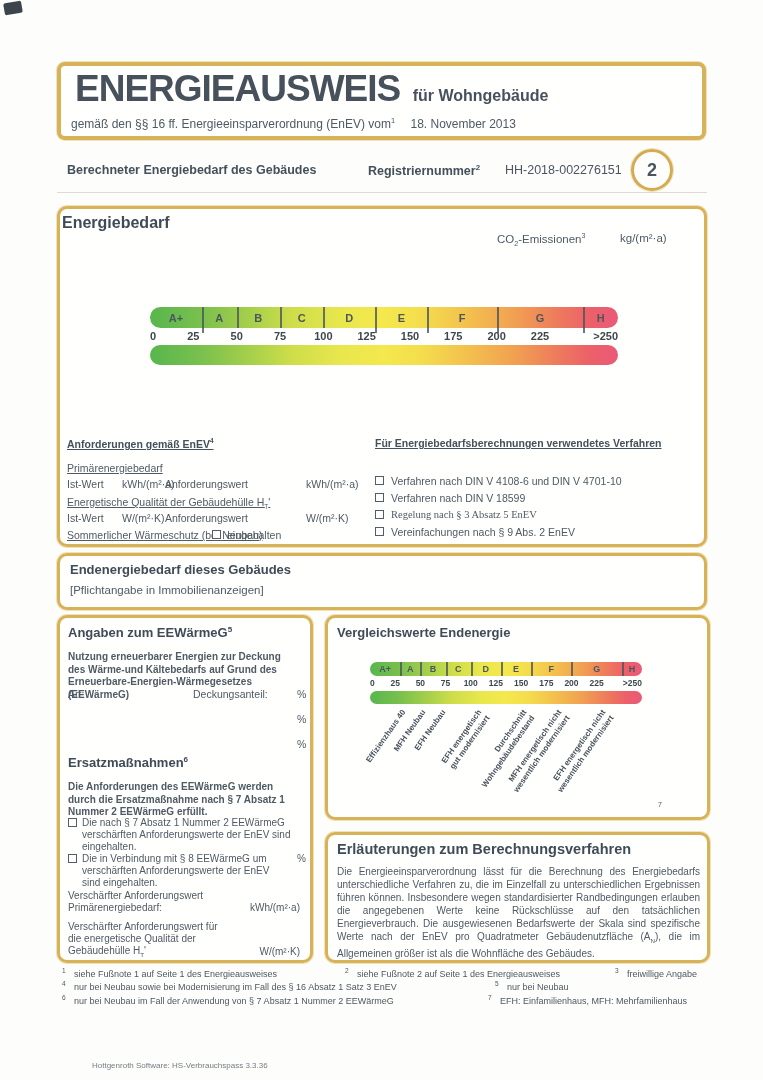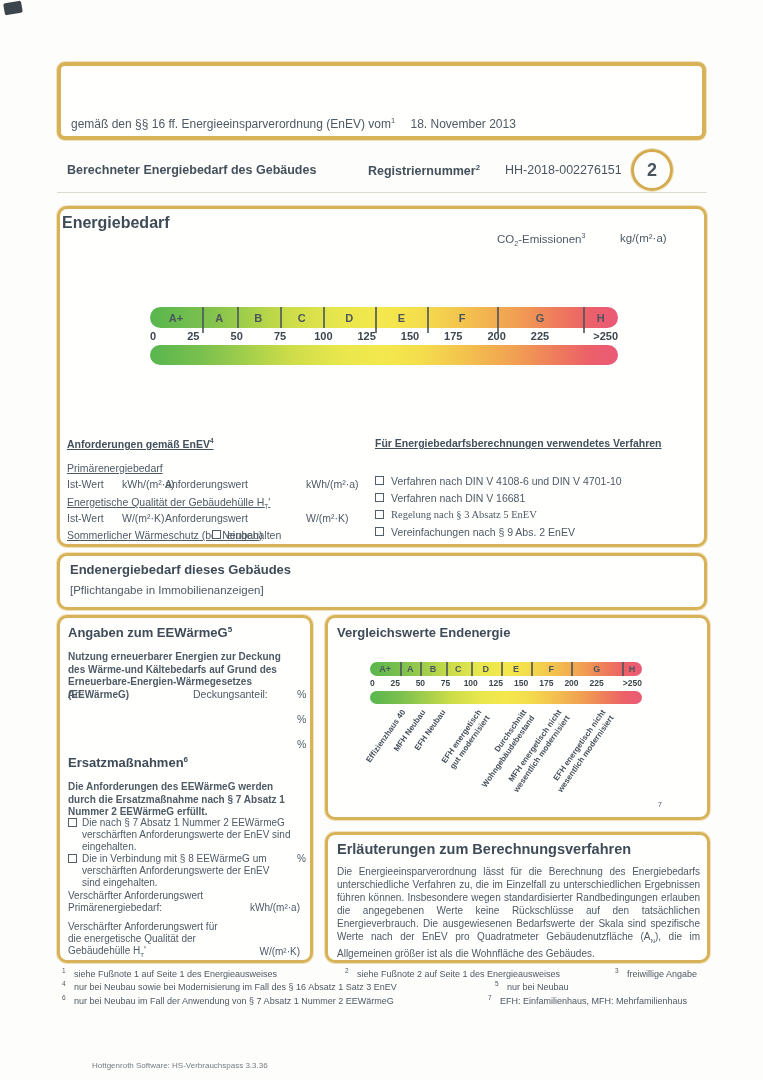--- a/index.html
+++ b/index.html
@@ -35,20 +35,24 @@
   .fn-sup{position:absolute;font-size:6.5px;color:#4d5862;}
 </style>
 </head>
 <body>
 
 <div class="page">
 
   <div class="abs" style="left:4px;top:2px;width:18px;height:12px;background:#3d454c;border-radius:2px;transform:rotate(-10deg);"></div>
 
   <div class="box" style="left:57px;top:62px;width:649px;height:78px;border-width:4px;border-radius:8px;">
+    <div class="abs" style="left:14px;top:2px;white-space:nowrap;">
+      <span style="font-size:37px;font-weight:bold;letter-spacing:-1px;color:#46515c;">ENERGIEAUSWEIS</span>
+      <span style="font-size:16px;font-weight:bold;color:#46515c;margin-left:8px;">für Wohngebäude</span>
+    </div>
     <div class="abs" style="left:10px;top:50px;font-size:12px;color:#4e5a64;white-space:nowrap;">
       <span>gemäß den §§ 16 ff. Energieeinsparverordnung (EnEV) vom</span><sup class="s">1</sup>
       <span style="margin-left:12px;">18. November 2013</span>
     </div>
   </div>
 
   <div class="abs b" style="left:67px;top:163px;font-size:12.5px;color:#44505b;">Berechneter Energiebedarf des Gebäudes</div>
   <div class="abs b" style="left:368px;top:163px;font-size:12.5px;color:#44505b;">
     <span>Registriernummer</span><sup class="s">2</sup>
   </div>
@@ -120,21 +124,21 @@
     <div class="abs small" style="left:246px;top:303px;">W/(m²·K)</div>
 
     <div class="abs u small" style="left:7px;top:320px;">Sommerlicher Wärmeschutz (bei Neubau)</div>
     <span class="cb abs" style="left:152px;top:321px;"></span>
     <div class="abs small" style="left:167px;top:320px;">eingehalten</div>
 
     <div class="abs b u" style="left:315px;top:228px;font-size:10.5px;color:#44505b;">Für Energiebedarfsberechnungen verwendetes Verfahren</div>
     <span class="cb abs" style="left:315px;top:267px;"></span>
     <div class="abs small" style="left:331px;top:266px;">Verfahren nach DIN V 4108-6 und DIN V 4701-10</div>
     <span class="cb abs" style="left:315px;top:284px;"></span>
-    <div class="abs small" style="left:331px;top:283px;">Verfahren nach DIN V 16681</div>
+    <div class="abs small" style="left:331px;top:283px;">Verfahren nach DIN V 18599</div>
     <span class="cb abs" style="left:315px;top:301px;"></span>
     <div class="abs small" style="left:331px;top:300px;font-family:Liberation Serif, serif;">Regelung nach § 3 Absatz 5 EnEV</div>
     <span class="cb abs" style="left:315px;top:318px;"></span>
     <div class="abs small" style="left:331px;top:317px;">Vereinfachungen nach § 9 Abs. 2 EnEV</div>
   </div>
 
   <div class="box" style="left:57px;top:553px;width:650px;height:57px;">
     <div class="abs h-med" style="left:10px;top:6px;">Endenergiebedarf dieses Gebäudes</div>
     <div class="abs" style="left:10px;top:28px;font-size:11.5px;">[Pflichtangabe in Immobilienanzeigen]</div>
   </div>

